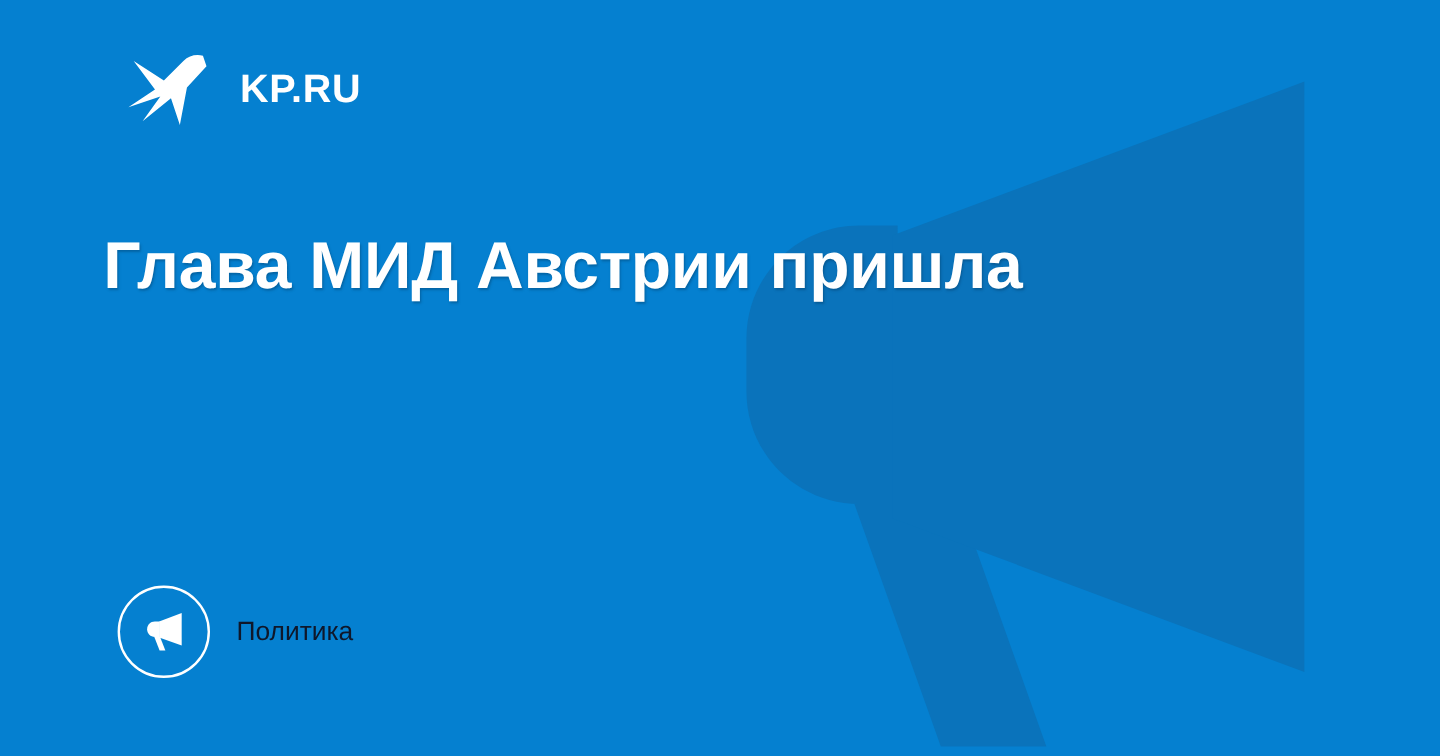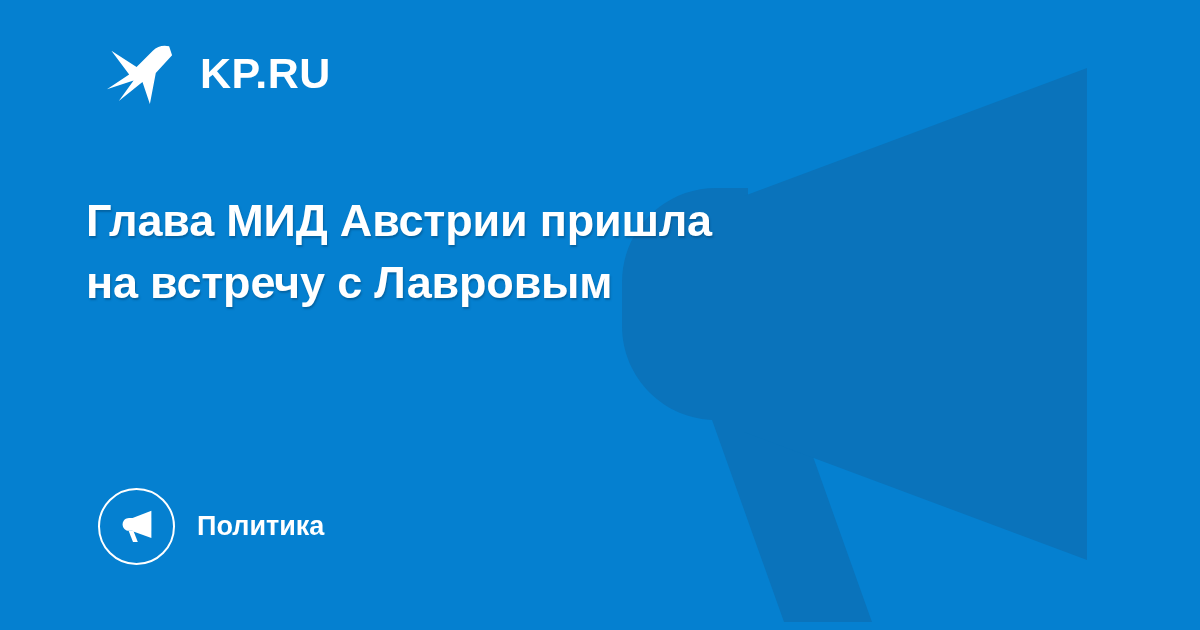--- a/index.html
+++ b/index.html
@@ -42,35 +42,35 @@
     height: 78px;
   }
   .brand-bird {
     width: 74px;
     height: 74px;
     display: block;
     flex: 0 0 auto;
   }
   .brand-wordmark {
     color: #ffffff;
-    font-size: 43px;
+    font-size: 33px;
     font-weight: bold;
     letter-spacing: 0.5px;
     line-height: 1;
     white-space: nowrap;
   }
 
   
   .headline {
     position: absolute;
     left: 86px;
     top: 190px;
     width: 900px;
     color: #ffffff;
-    font-size: 45px;
+    font-size: 55px;
     font-weight: bold;
     line-height: 62px;
     letter-spacing: -0.2px;
     text-shadow: 1px 2px 2px rgba(0, 46, 80, 0.35);
   }
   .headline-line {
     display: block;
     white-space: nowrap;
   }
 
@@ -94,23 +94,23 @@
     display: flex;
     align-items: center;
     justify-content: center;
   }
   .category-icon {
     width: 40px;
     height: 40px;
     display: block;
   }
   .category-label {
-    color: #ffffff;
-    font-size: 27px;
-    font-weight: bold;
+    color: #0f172a;
+    font-size: 22px;
+    font-weight: normal;
     line-height: 1;
     white-space: nowrap;
   }
 </style>
 </head>
 <body>
 
 <div class="card">
 
   <svg class="watermark" viewBox="0 0 1200 630" xmlns="http://www.w3.org/2000/svg" aria-hidden="true">
@@ -131,21 +131,20 @@
       <g fill="#ffffff">
         <path d="M 88 14 C 80 12 72 14 66 20 L 44 42 L 10 20 L 34 52 L 4 72
                  L 40 60 L 20 88 L 52 62 L 62 92 L 70 50 L 92 26 Z"></path>
       </g>
     </svg>
     <div class="brand-wordmark">KP.RU</div>
   </div>
 
   <div class="headline">
     <span class="headline-line">Глава МИД Австрии пришла</span>
-    <span class="headline-line">на встречу с Лавровым</span>
   </div>
 
   <div class="category">
     <div class="category-circle">
       <svg class="category-icon" viewBox="0 0 100 100" xmlns="http://www.w3.org/2000/svg" aria-hidden="true">
         <g fill="#ffffff">
           <path d="M 40 30 L 40 62 L 30 62 C 21 62 14 55 14 46 C 14 37 21 30 30 30 Z"></path>
           <path d="M 29 62 L 41 62 L 52 90 L 40 90 Z"></path>
           <path d="M 86 12 L 86 80 L 39 63 L 39 30 Z"></path>
         </g>

